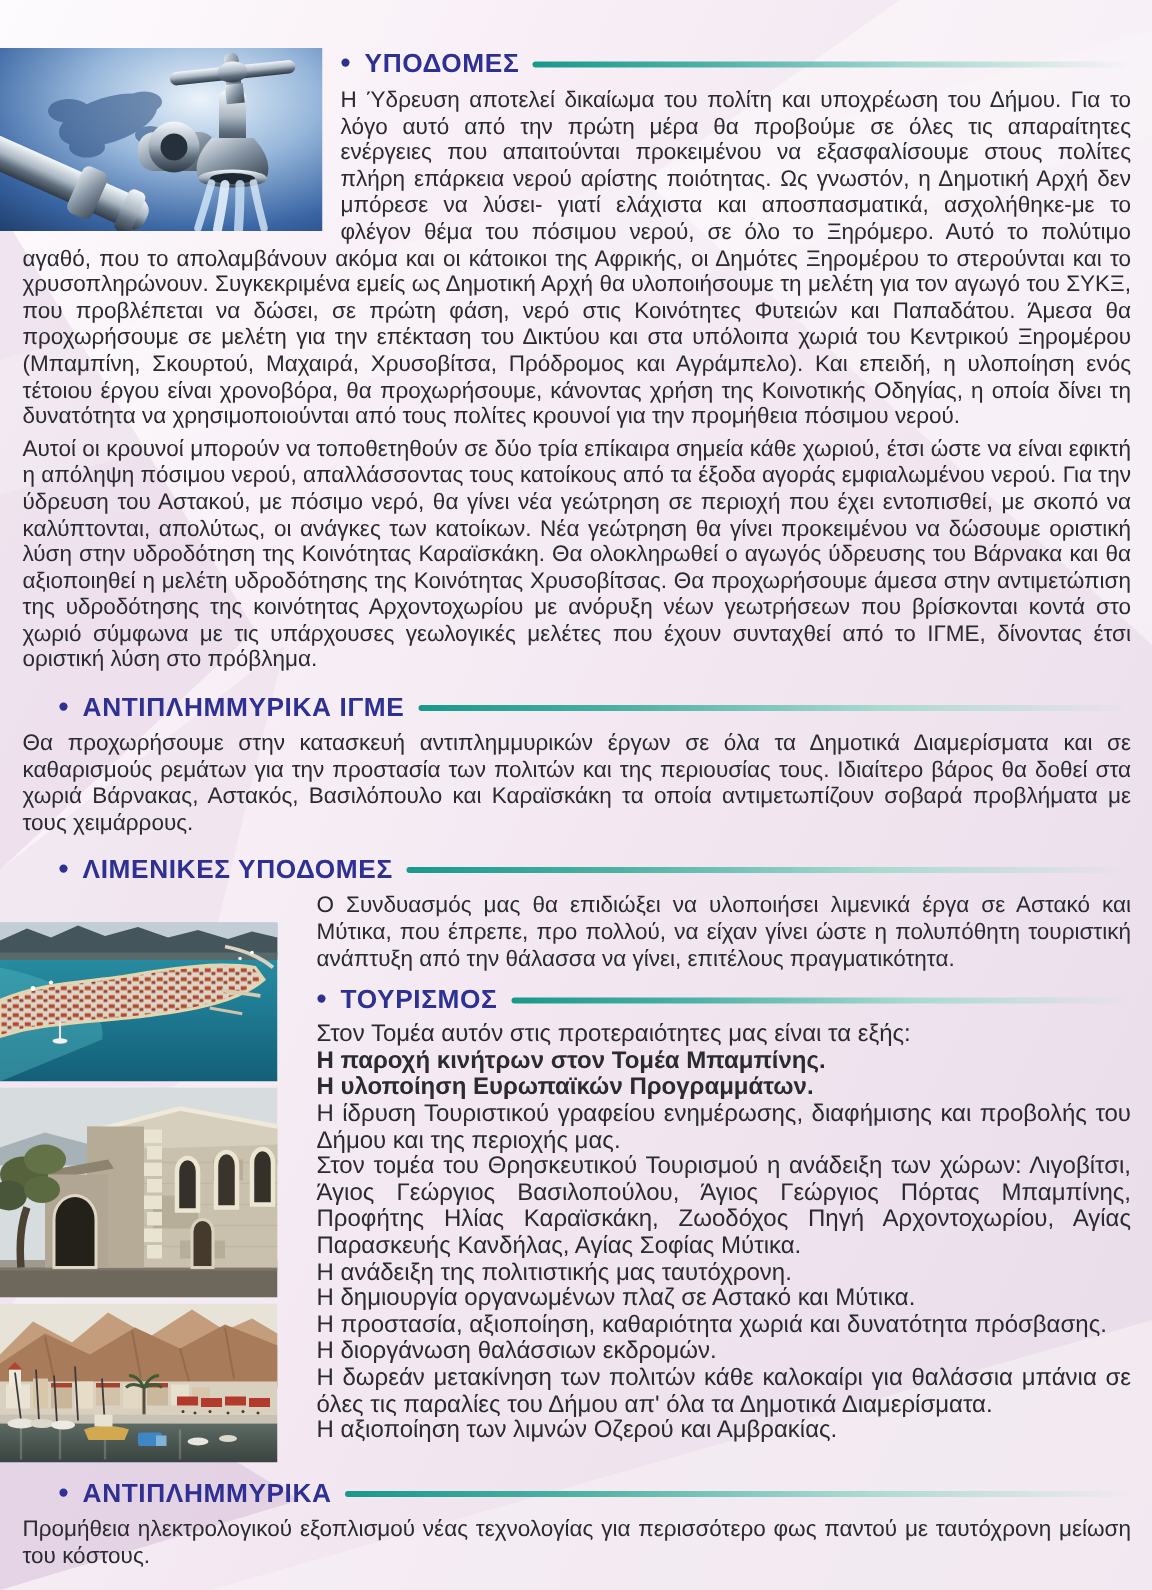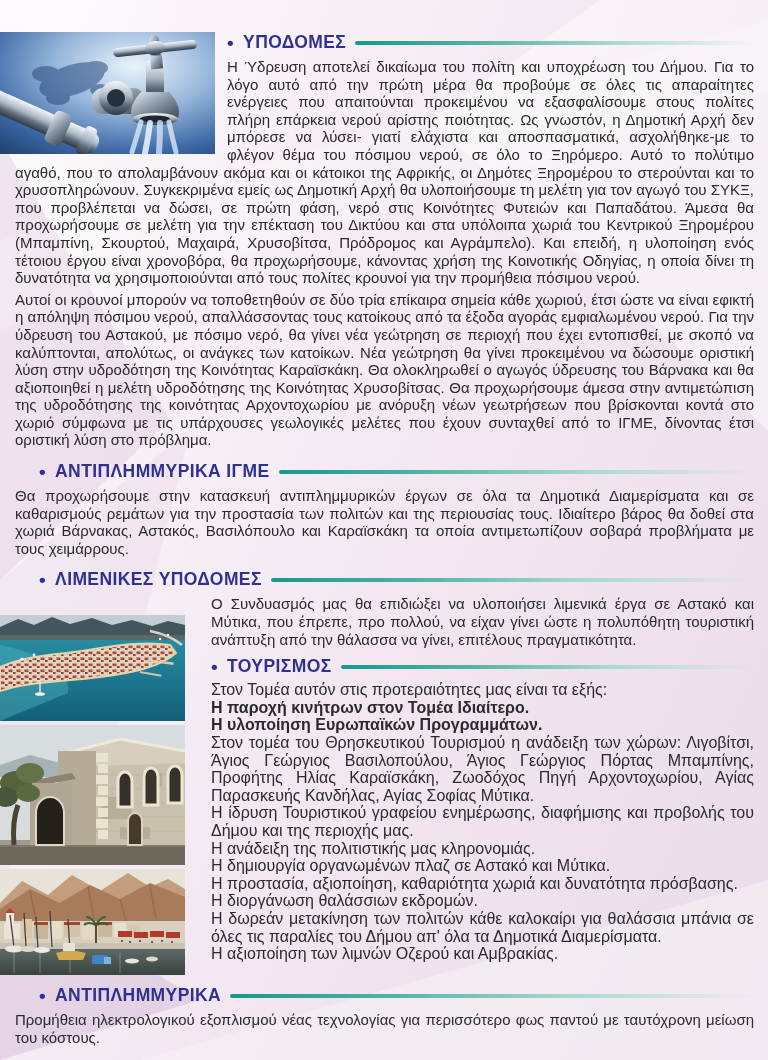--- a/index.html
+++ b/index.html
@@ -300,25 +300,25 @@
       <p class="body">Ο Συνδυασμός μας θα επιδιώξει να υλοποιήσει λιμενικά έργα σε Αστακό και Μύτικα, που έπρεπε, προ πολλού, να είχαν γίνει ώστε η πολυπόθητη τουριστική ανάπτυξη από την θάλασσα να γίνει, επιτέλους πραγματικότητα.</p>
     </section>
 
     <section>
       <h2 class="section-title no-indent tourism-title">
         <span class="bullet">•</span>
         <span>ΤΟΥΡΙΣΜΟΣ</span>
         <span class="rule"></span>
       </h2>
       <p class="t-item">Στον Τομέα αυτόν στις προτεραιότητες μας είναι τα εξής:</p>
-      <p class="t-item bold">Η παροχή κινήτρων στον Τομέα Ιδιαίτερο.</p>
+      <p class="t-item bold">Η παροχή κινήτρων στον Τομέα Μπαμπίνης.</p>
       <p class="t-item bold">Η υλοποίηση Ευρωπαϊκών Προγραμμάτων.</p>
+      <p class="t-item">Η ίδρυση Τουριστικού γραφείου ενημέρωσης, διαφήμισης και προβολής του Δήμου και της περιοχής μας.</p>
       <p class="t-item">Στον τομέα του Θρησκευτικού Τουρισμού η ανάδειξη των χώρων: Λιγοβίτσι, Άγιος Γεώργιος Βασιλοπούλου, Άγιος Γεώργιος Πόρτας Μπαμπίνης, Προφήτης Ηλίας Καραϊσκάκη, Ζωοδόχος Πηγή Αρχοντοχωρίου, Αγίας Παρασκευής Κανδήλας, Αγίας Σοφίας Μύτικα.</p>
-      <p class="t-item">Η ίδρυση Τουριστικού γραφείου ενημέρωσης, διαφήμισης και προβολής του Δήμου και της περιοχής μας.</p>
-      <p class="t-item">Η ανάδειξη της πολιτιστικής μας κληρονομιάς.</p>
+      <p class="t-item">Η ανάδειξη της πολιτιστικής μας ταυτόχρονη.</p>
       <p class="t-item">Η δημιουργία οργανωμένων πλαζ σε Αστακό και Μύτικα.</p>
       <p class="t-item">Η προστασία, αξιοποίηση, καθαριότητα χωριά και δυνατότητα πρόσβασης.</p>
       <p class="t-item">Η διοργάνωση θαλάσσιων εκδρομών.</p>
       <p class="t-item">Η δωρεάν μετακίνηση των πολιτών κάθε καλοκαίρι για θαλάσσια μπάνια σε όλες τις παραλίες του Δήμου απ' όλα τα Δημοτικά Διαμερίσματα.</p>
       <p class="t-item">Η αξιοποίηση των λιμνών Οζερού και Αμβρακίας.</p>
     </section>
 
     <section class="lighting-section">
       <h2 class="section-title lighting-title">
         <span class="bullet">•</span>

